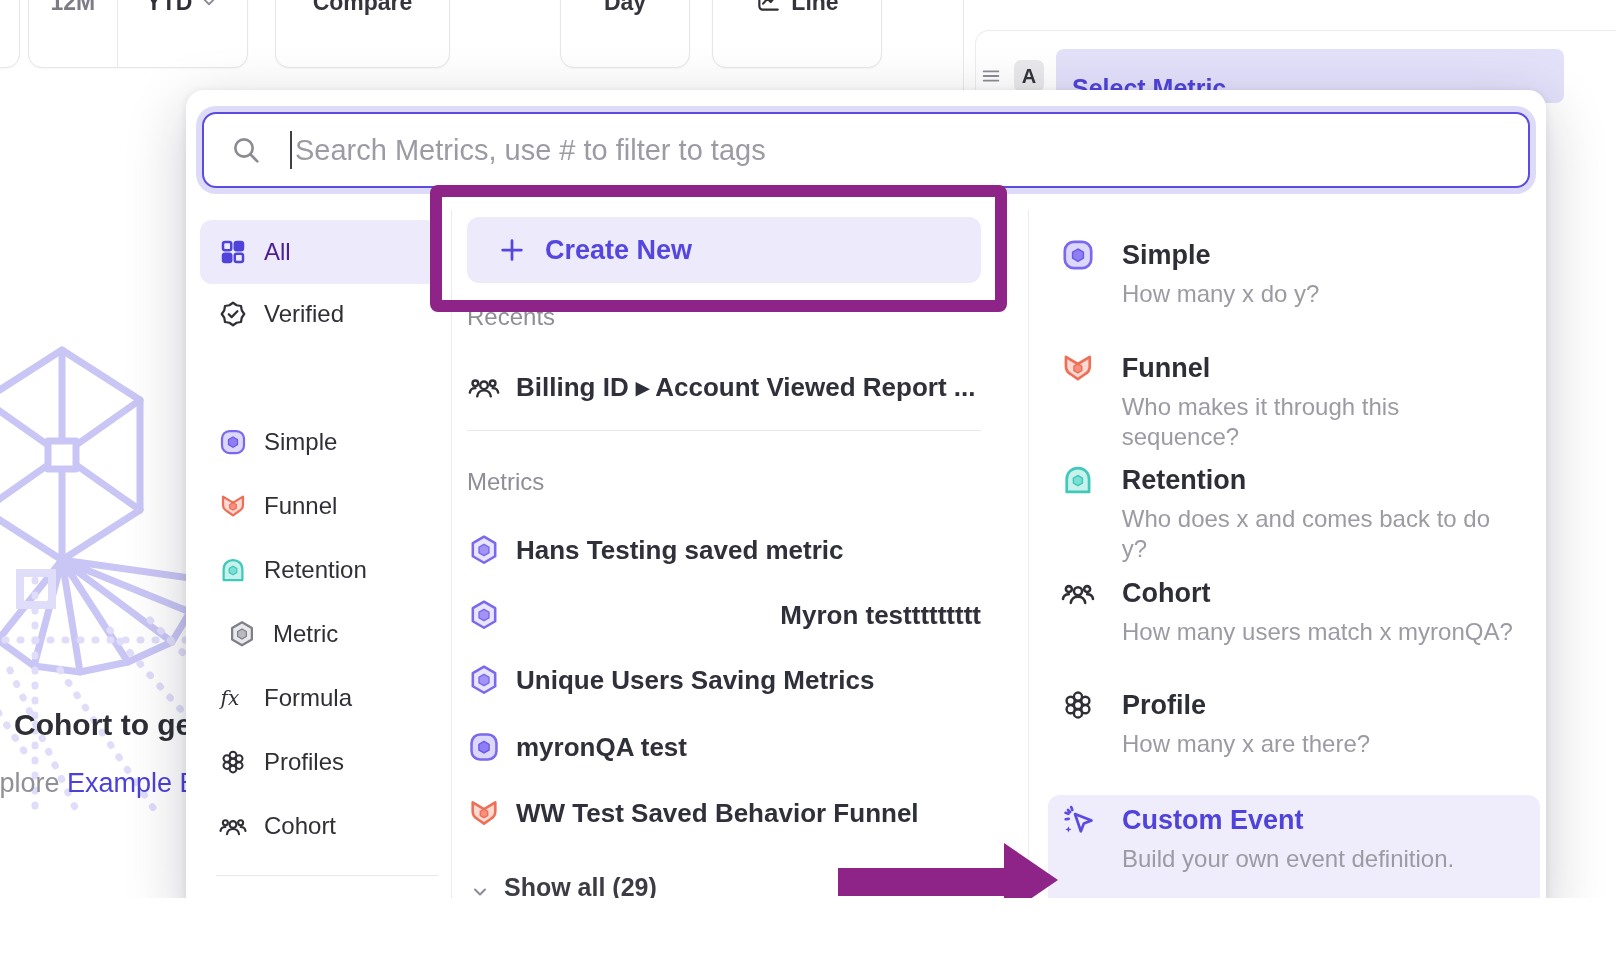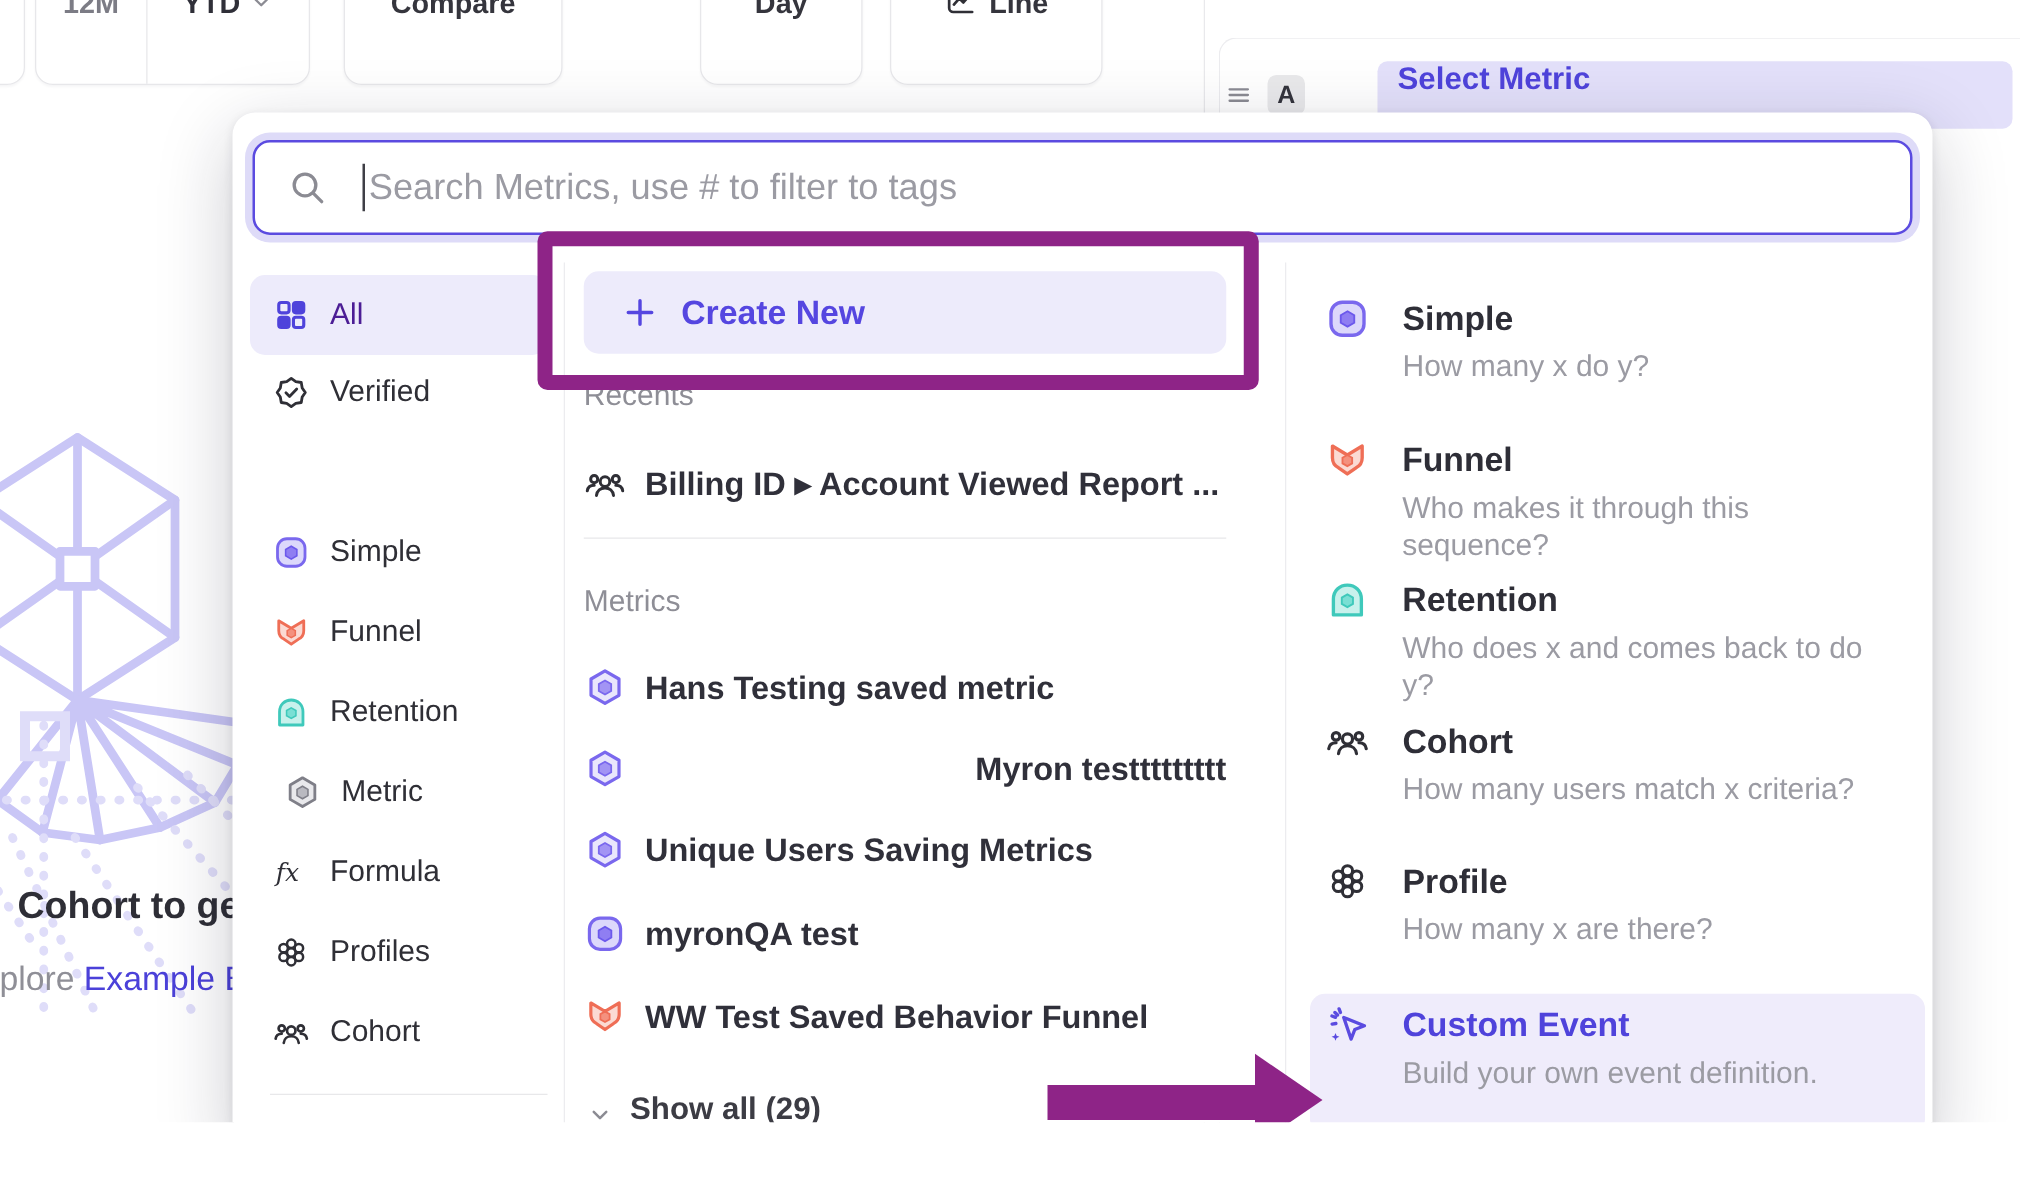--- a/index.html
+++ b/index.html
@@ -16,21 +16,21 @@
   .tseg + .tseg { border-left:1px solid #e7e7ea; }
 
   
   .vline-right { position:absolute; left:963px; top:0; width:1px; height:954px; background:#e9e9ec; }
   .right-card { position:absolute; left:975px; top:30px; width:641px; height:924px; background:#fff;
                 border-left:1px solid #ececef; border-top:1px solid #ececef; border-top-left-radius:14px; }
   .metric-row-head { position:absolute; left:4px; top:18px; display:flex; align-items:center; gap:12px; }
   .badge-a { width:30px; height:32px; background:#e9e9eb; border-radius:7px; display:flex; align-items:center;
              justify-content:center; font-size:20px; font-weight:700; color:#34343c; }
   .select-metric-pill { width:508px; height:54px; background:#e3e0fa; border-radius:8px; display:flex;
-             align-items:flex-start; padding-left:16px; font-size:25px; font-weight:600; color:#4f43db;margin-left:46px; }
+             align-items:flex-end; padding-left:16px; font-size:25px; font-weight:600; color:#4f43db; }
 
   
   .canvas-heading { position:absolute; left:14px; top:708px; font-size:30px; font-weight:700; color:#2e2e36; white-space:nowrap; }
   .explore-line { position:absolute; left:-14px; top:768px; font-size:27px; white-space:nowrap; }
   .explore-line .gray { color:#8f8f97; }
   .explore-line .link { color:#4b41d9; font-weight:500; }
 
   
   .modal { position:absolute; left:186px; top:90px; width:1360px; height:828px; background:#fff;
            border-radius:18px; box-shadow:0 18px 60px rgba(25,25,45,.22), 0 2px 8px rgba(25,25,45,.10);
@@ -373,21 +373,21 @@
       <svg width="36" height="36" viewBox="0 0 24 24" fill="none" stroke="#2f2f36" stroke-width="1.7" stroke-linecap="round">
           <circle cx="12" cy="10.8" r="2.7"></circle>
           <path d="M7.2 18.6c.3-2.6 2.3-4.2 4.8-4.2s4.5 1.6 4.8 4.2"></path>
           <circle cx="5.9" cy="9.4" r="2"></circle>
           <path d="M2 16c.25-2 1.8-3.2 3.9-3.2"></path>
           <circle cx="18.1" cy="9.4" r="2"></circle>
           <path d="M22 16c-.25-2-1.8-3.2-3.9-3.2"></path>
         </svg>
       <div>
         <div class="t-title">Cohort</div>
-        <div class="t-desc">How many users match x criteria?</div>
+        <div class="t-desc">How many users match x myronQA?</div>
       </div>
     </div>
 
     <div class="type-row" style="top:597px;">
       <svg width="36" height="36" viewBox="0 0 24 24" fill="none" stroke="#2f2f36" stroke-width="1.6">
           <circle cx="12" cy="12" r="2.7"></circle>
           <circle cx="12" cy="6.4" r="2.7"></circle>
           <circle cx="16.9" cy="9.2" r="2.7"></circle>
           <circle cx="16.9" cy="14.8" r="2.7"></circle>
           <circle cx="12" cy="17.6" r="2.7"></circle>

